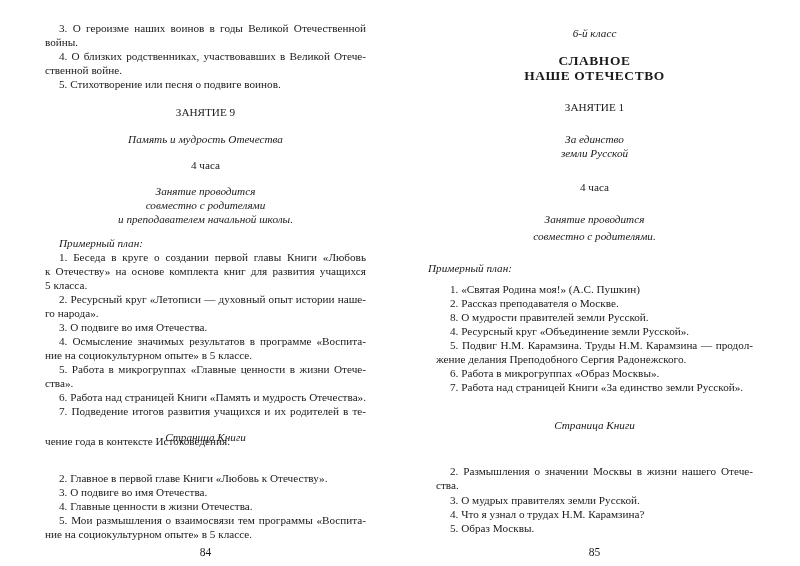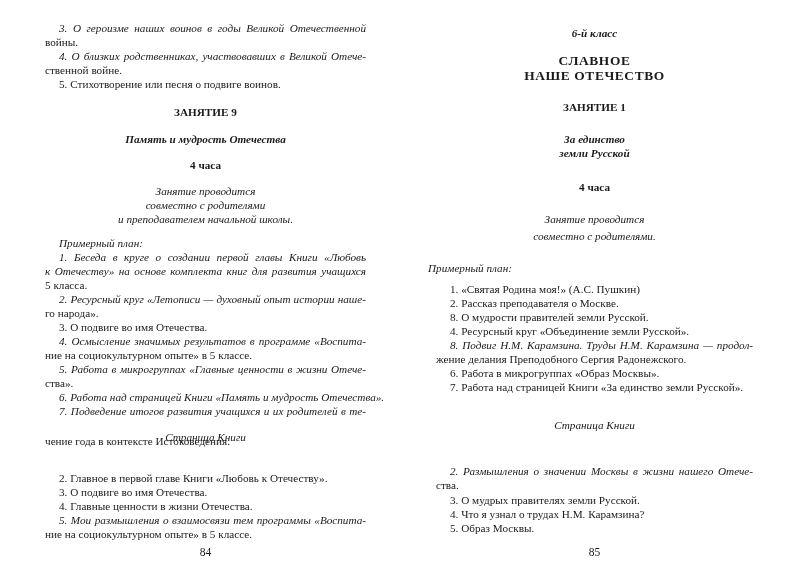--- a/index.html
+++ b/index.html
@@ -4,24 +4,24 @@
 <style>
   html, body { margin: 0; padding: 0; }
   body {
     width: 800px; height: 566px; background: #ffffff; position: relative; overflow: hidden;
     font-family: "Liberation Serif", "DejaVu Serif", serif; color: #1a1a1a;
   }
   .page { position: absolute; top: 0; height: 566px; }
   .page.left { left: 45px; width: 321px; }
   .page.right { left: 436px; width: 317px; }
   .ln { position: absolute; left: 0; right: 0; font-size: 11.2px; line-height: 13px; white-space: nowrap; }
-  .just { text-align: justify; text-align-last: justify; font-style: italic; }
+  .just { text-align: justify; text-align-last: justify; }
   .ind { text-indent: 14px; }
   .cen { text-align: center; }
-  .b { font-weight: bold; }
+  .b { font-weight: normal; }
   .i { font-style: italic; }
   .big { font-size: 13.4px; font-weight: bold; letter-spacing: 0.6px; }
   .pnum { font-size: 11.5px; }
 </style>
 </head>
 <body>
 
 <div class="page left">
   <div class="ln ind just" style="top:22px">3. О героизме наших воинов в годы Великой Отечественной</div>
   <div class="ln" style="top:36px">войны.</div>
@@ -73,21 +73,21 @@
   <div class="ln cen b" style="top:181px">4 часа</div>
 
   <div class="ln cen i" style="top:213px">Занятие проводится</div>
   <div class="ln cen i" style="top:230px">совместно с родителями.</div>
 
   <div class="ln i" style="top:262px;left:-8px">Примерный план:</div>
   <div class="ln ind" style="top:283px">1.  «Святая Родина моя!» (А.С. Пушкин)</div>
   <div class="ln ind" style="top:297px">2.  Рассказ преподавателя о Москве.</div>
   <div class="ln ind" style="top:311px">8.  О мудрости правителей земли Русской.</div>
   <div class="ln ind" style="top:325px">4.  Ресурсный круг «Объединение земли Русской».</div>
-  <div class="ln ind just" style="top:339px">8.  Подвиг Н.М. Карамзина. Труды Н.М. Карамзина — продол-</div>
+  <div class="ln ind just" style="top:339px">5.  Подвиг Н.М. Карамзина. Труды Н.М. Карамзина — продол-</div>
   <div class="ln" style="top:353px">жение делания Преподобного Сергия Радонежского.</div>
   <div class="ln ind" style="top:367px">6.  Работа в микрогруппах «Образ Москвы».</div>
   <div class="ln ind" style="top:381px">7.  Работа над страницей Книги «За единство земли Русской».</div>
 
   <div class="ln cen i" style="top:419px">Страница Книги</div>
   <div class="ln ind just" style="top:465px">2.  Размышления о значении Москвы в жизни нашего Отече-</div>
   <div class="ln" style="top:479px">ства.</div>
   <div class="ln ind" style="top:494px">3.  О мудрых правителях земли Русской.</div>
   <div class="ln ind" style="top:508px">4.  Что я узнал о трудах Н.М. Карамзина?</div>
   <div class="ln ind" style="top:522px">5.  Образ Москвы.</div>

